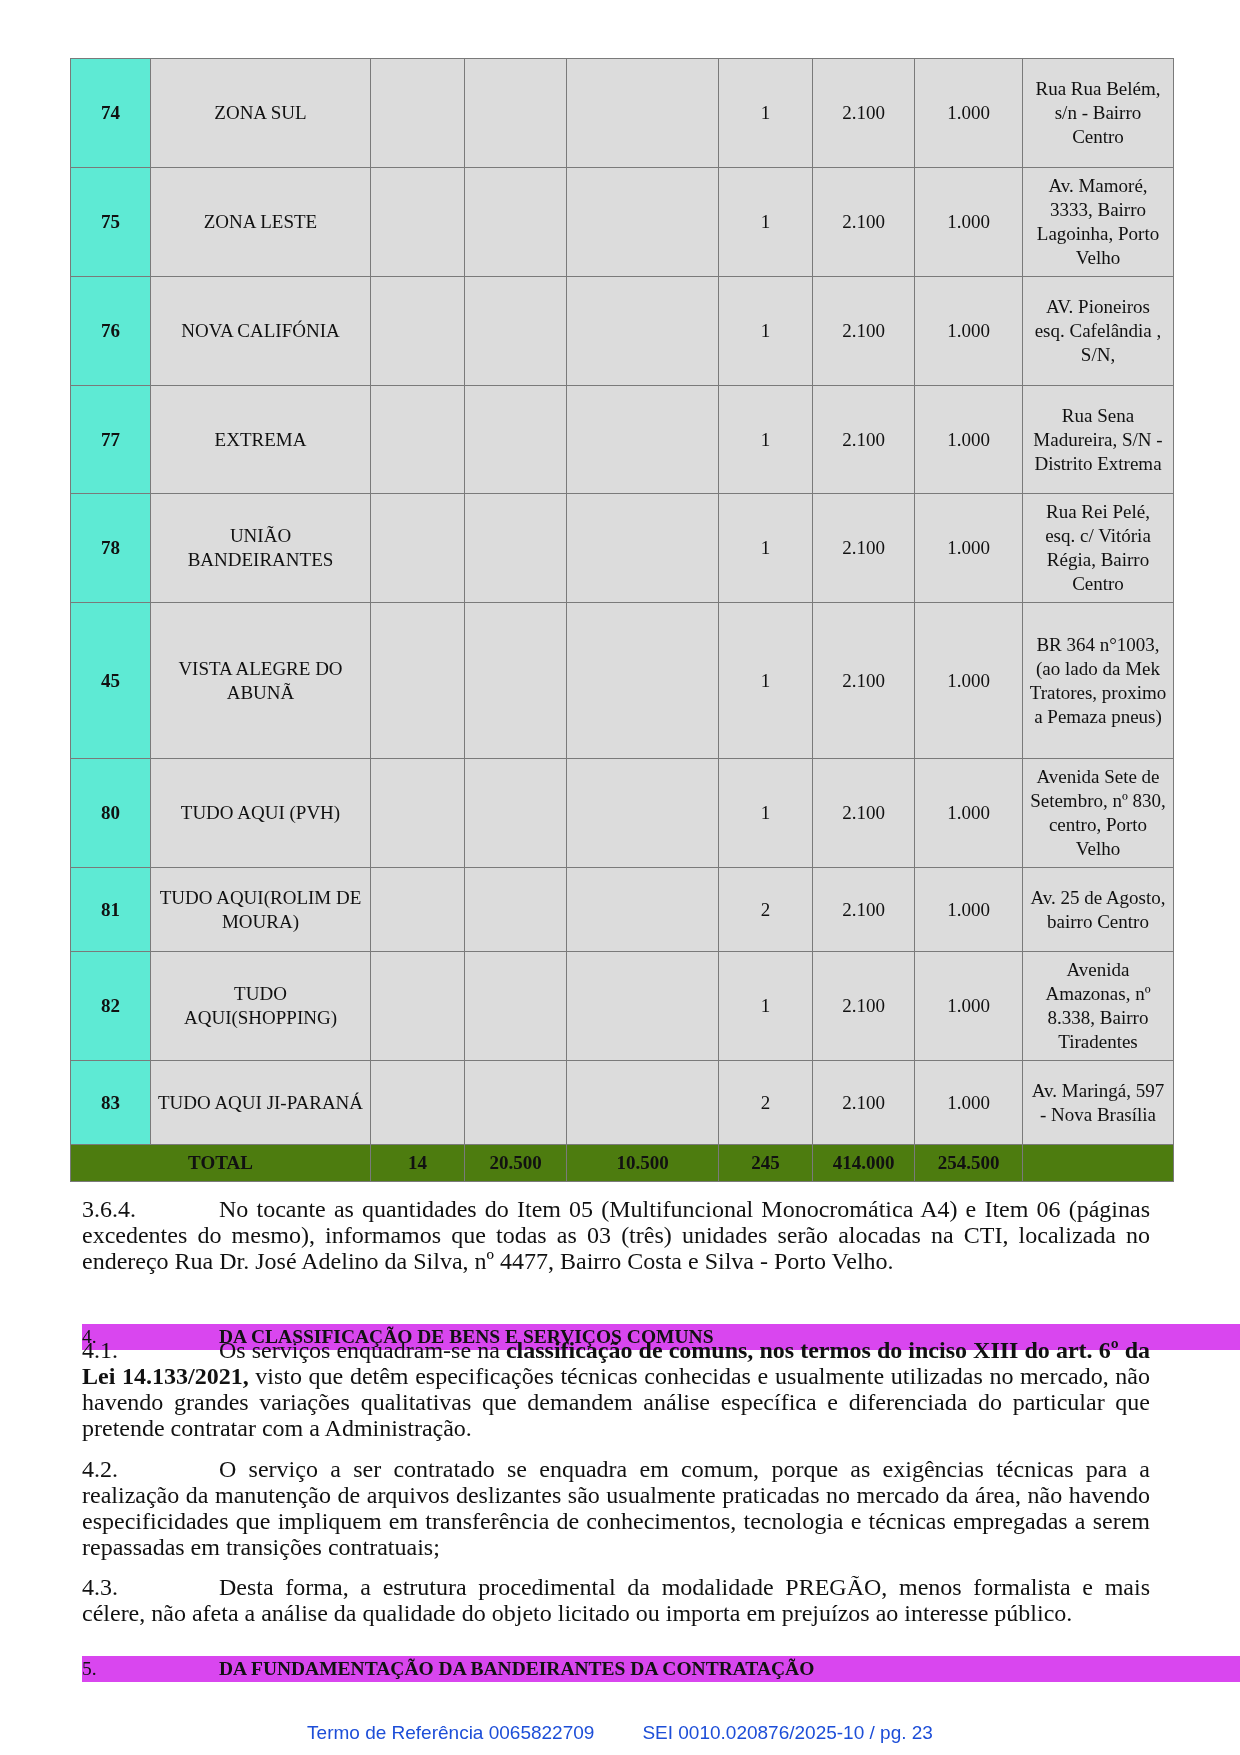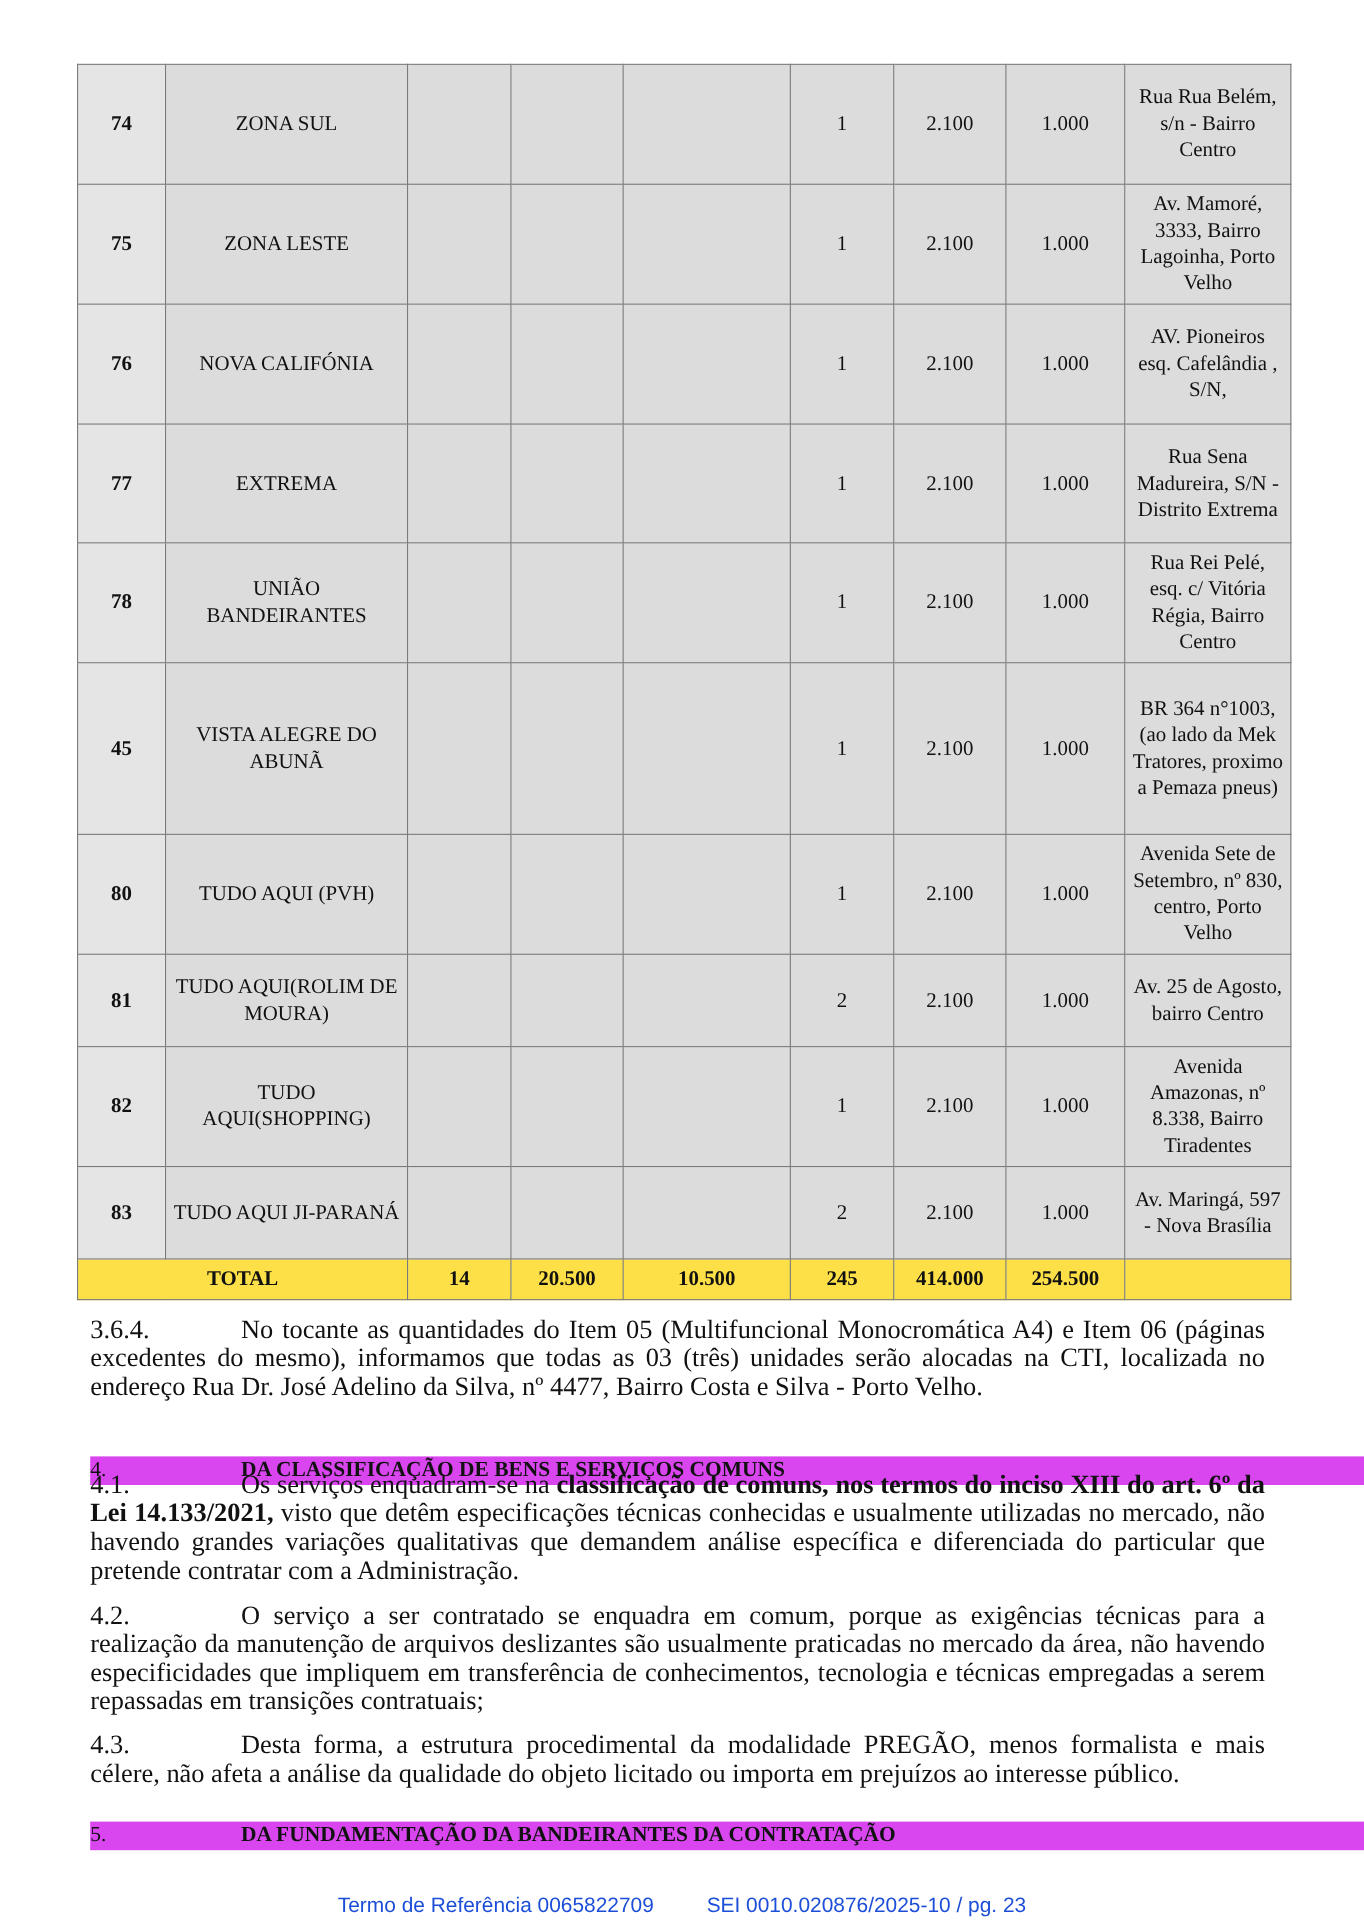--- a/index.html
+++ b/index.html
@@ -2,22 +2,22 @@
 <html><head>
 <meta charset="utf-8">
 <style>
   html, body { margin:0; padding:0; background:#ffffff; }
   body { width:1240px; height:1755px; position:relative; overflow:hidden;
          font-family:"Liberation Serif", serif; color:#111; }
   table.grid { position:absolute; left:70px; top:58px; border-collapse:collapse;
                table-layout:fixed; width:1103px; }
   table.grid td { border:1.5px solid #7a7a7a; background:#dcdcdc; text-align:center;
                   vertical-align:middle; font-size:19px; line-height:24px; padding:0 6px; }
-  table.grid td.num { background:#e5e5e5; font-weight:bold; }
-  table.grid tr.total td { background:#fde047; font-weight:bold; height:36px; }
+  table.grid td.num { background:#5eead4; font-weight:bold; }
+  table.grid tr.total td { background:#4d7c0f; font-weight:bold; height:36px; }
   .para { position:absolute; left:82px; width:1068px; font-size:24px; line-height:26px;
           text-align:justify; }
   .para .lbl { display:inline-block; width:137px; }
   .heading { position:absolute; left:82px; width:1160px; height:26px; background:#d946ef;
              font-size:19.5px; line-height:26px;margin-top:26px; }
   .heading .lbl { display:inline-block; width:137px; }
   .heading .ttl { font-weight:bold; }
   .footer { position:absolute; top:1722px; left:0; width:1240px; text-align:center;
             font-family:"Liberation Sans", sans-serif; font-size:19px; color:#1d4ed8; }
   .footer span + span { margin-left:48px; }

